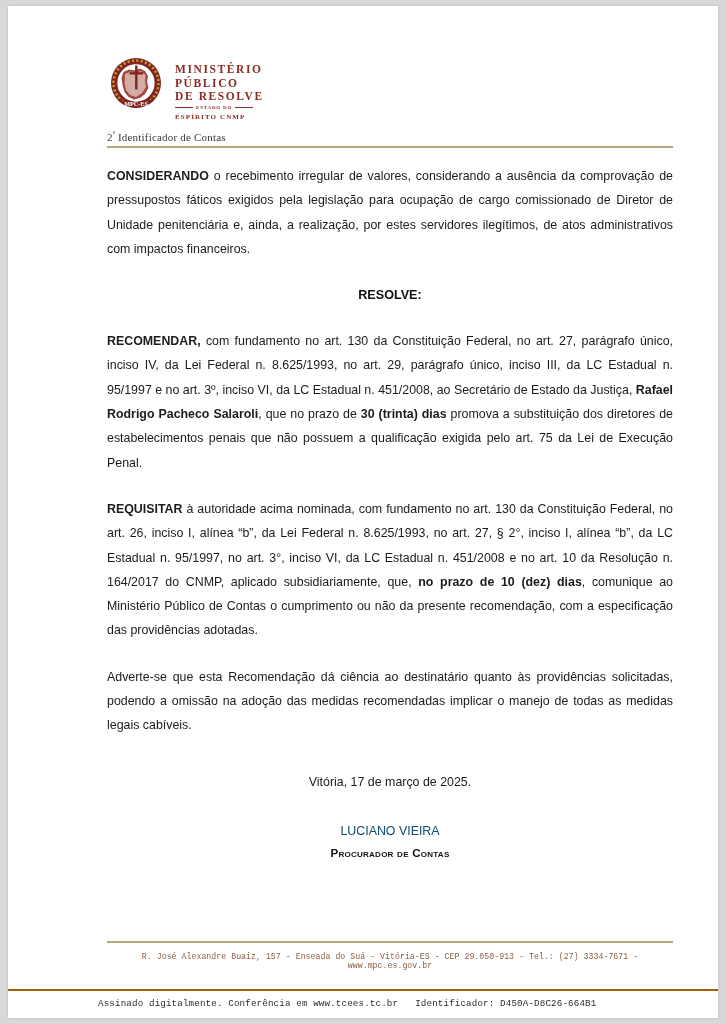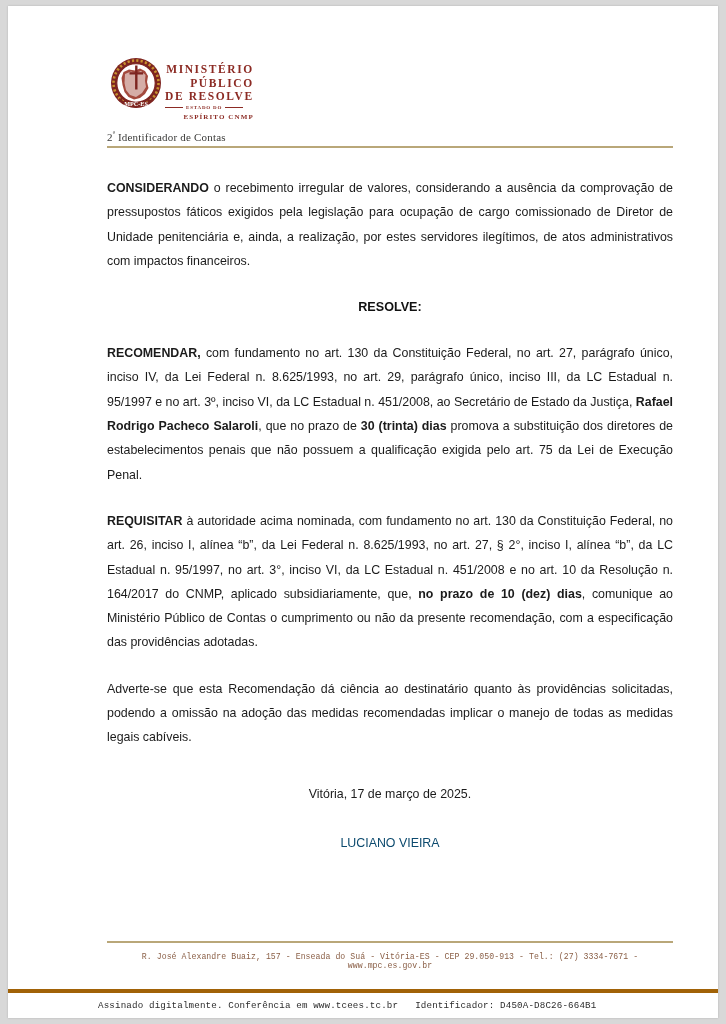--- a/index.html
+++ b/index.html
@@ -28,21 +28,21 @@
   
   .header {
     position: absolute;
     left: 99px;
     top: 48px;
     width: 566px;
   }
   .header-top {
     display: flex;
     align-items: flex-start;
-    text-align: right;
+    gap: 10px;
   }
 
   .seal {
     position: relative;
     width: 58px;
     height: 60px;
     flex: 0 0 58px;
   }
   .seal svg { display: block; }
 
@@ -99,21 +99,21 @@
     position: absolute;
     left: 99px;
     top: 158px;
     width: 566px;
   }
   .para {
     text-align: justify;
     font-size: 12.4px;
     line-height: 24.3px;
     color: #1b1b1b;
-    margin: 12px 0 22px 0;
+    margin: 0 0 22px 0;
   }
   .para b { font-weight: bold; }
   .center-head {
     text-align: center;
     font-size: 12.6px;
     font-weight: bold;
     color: #111;
     margin: 0 0 22px 0;
     line-height: 24px;
   }
@@ -163,21 +163,21 @@
     color: #8a5f46;
     letter-spacing: 0.05px;
   }
 
   .sig-bar {
     position: absolute;
     left: 0;
     top: 983px;
     width: 710px;
     height: 29px;
-    border-top: 4px solid #a16207;
+    border-top: 2px solid #a16207;
     background: #ffffff;
   }
   .sig-text {
     position: absolute;
     left: 90px;
     top: 7px;
     font-family: "Liberation Mono", monospace;
     font-size: 9.2px;
     color: #2c2c2c;
     letter-spacing: 0.15px;
@@ -236,20 +236,21 @@
 
     <p class="para"><b>RECOMENDAR,</b><span> com fundamento no art. 130 da Constituição Federal, no art. 27, parágrafo único, inciso IV, da Lei Federal n. 8.625/1993, no art. 29, parágrafo único, inciso III, da LC Estadual n. 95/1997 e no art. 3º, inciso VI, da LC Estadual n. 451/2008, ao Secretário de Estado da Justiça, </span><b>Rafael Rodrigo Pacheco Salaroli</b><span>, que no prazo de </span><b>30 (trinta) dias</b><span> promova a substituição dos diretores de estabelecimentos penais que não possuem a qualificação exigida pelo art. 75 da Lei de Execução Penal.</span></p>
 
     <p class="para"><b>REQUISITAR</b><span> à autoridade acima nominada, com fundamento no art. 130 da Constituição Federal, no art. 26, inciso I, alínea “b”, da Lei Federal n. 8.625/1993, no art. 27, § 2°, inciso I, alínea “b”, da LC Estadual n. 95/1997, no art. 3°, inciso VI, da LC Estadual n. 451/2008 e no art. 10 da Resolução n. 164/2017 do CNMP, aplicado subsidiariamente, que, </span><b>no prazo de 10 (dez) dias</b><span>, comunique ao Ministério Público de Contas o cumprimento ou não da presente recomendação, com a especificação das providências adotadas.</span></p>
 
     <p class="para">Adverte-se que esta Recomendação dá ciência ao destinatário quanto às providências solicitadas, podendo a omissão na adoção das medidas recomendadas implicar o manejo de todas as medidas legais cabíveis.</p>
 
     <p class="place-date">Vitória, 17 de março de 2025.</p>
 
     <div class="sign-name">LUCIANO VIEIRA</div>
+    <div class="sign-role">Procurador de Contas</div>
 
   </div>
 
   <div class="footer">
     <div class="footer-rule"></div>
     <div class="footer-address">R. José Alexandre Buaiz, 157 - Enseada do Suá - Vitória-ES - CEP 29.050-913 - Tel.: (27) 3334-7671 - www.mpc.es.gov.br</div>
   </div>
 
   <div class="sig-bar">
     <div class="sig-text">Assinado digitalmente. Conferência em www.tcees.tc.br   Identificador: D450A-D8C26-664B1</div>

